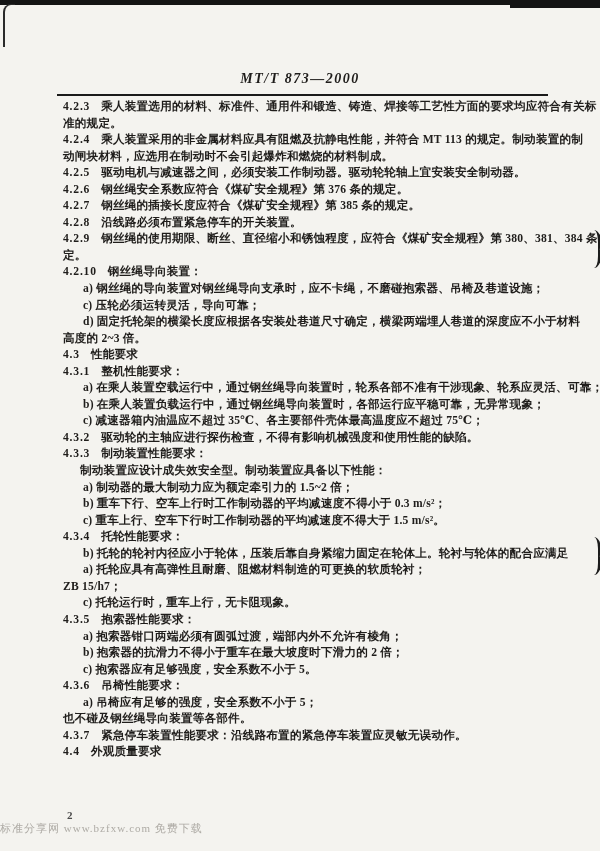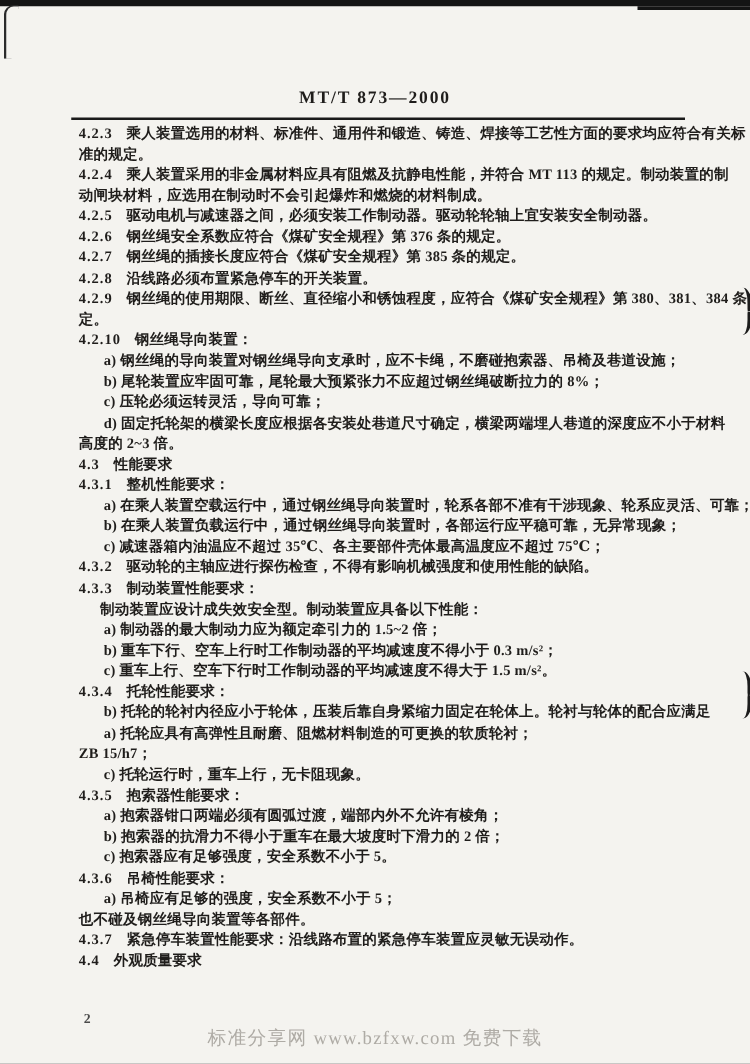--- a/index.html
+++ b/index.html
@@ -26,20 +26,21 @@
   }
   .edge-brace .hook.top { border-top-right-radius:7px 12px; border-bottom-right-radius:2px; }
   .edge-brace .hook.bot { border-bottom-right-radius:7px 12px; border-top-right-radius:2px; }
   .brace-1 { top:230px; }
   .brace-2 { top:537px; }
 
   .header-num {
     position:absolute; top:71px; left:0; width:100%;
     text-align:center; font-size:14px; font-weight:bold;
     letter-spacing:1.5px;
+    font-style:italic;
   }
   .header-rule {
     position:absolute; top:94px; left:57px; width:491px; height:2px;
     background:#1a1a1a;
   }
 
   .doc-body {
     position:absolute; top:99px; left:63px; width:487px;
     font-size:11.6px; line-height:16.55px; font-weight:600;
     letter-spacing:0.2px;
@@ -48,21 +49,21 @@
   .line.sub  { padding-left:20px; }
   .line.para { padding-left:17px; }
   .line .num { display:inline-block; margin-right:11px; letter-spacing:0.8px; }
 
   .page-num {
     position:absolute; top:809px; left:67px;
     font-size:11px; color:#4a4a4a; font-weight:600;
   }
   .watermark {
     position:absolute; top:821px; left:0; width:100%;
-    text-align:center; font-size:15px; color:#aeaba5;
+    text-align:left; font-size:11px; color:#aeaba5;
     letter-spacing:1px; font-weight:400;
   }
 </style>
 </head>
 <body>
 
 <div class="page">
 
   <div class="topbar"></div>
   <div class="topbar-right"></div>
@@ -77,21 +78,20 @@
       <div class="line section"><span class="num">4.2.4</span><span>乘人装置采用的非金属材料应具有阻燃及抗静电性能，并符合 MT 113 的规定。制动装置的制</span></div>
       <div class="line cont"><span>动闸块材料，应选用在制动时不会引起爆炸和燃烧的材料制成。</span></div>
       <div class="line section"><span class="num">4.2.5</span><span>驱动电机与减速器之间，必须安装工作制动器。驱动轮轮轴上宜安装安全制动器。</span></div>
       <div class="line section"><span class="num">4.2.6</span><span>钢丝绳安全系数应符合《煤矿安全规程》第 376 条的规定。</span></div>
       <div class="line section"><span class="num">4.2.7</span><span>钢丝绳的插接长度应符合《煤矿安全规程》第 385 条的规定。</span></div>
       <div class="line section"><span class="num">4.2.8</span><span>沿线路必须布置紧急停车的开关装置。</span></div>
       <div class="line section"><span class="num">4.2.9</span><span>钢丝绳的使用期限、断丝、直径缩小和锈蚀程度，应符合《煤矿安全规程》第 380、381、384 条的规</span></div>
       <div class="line cont"><span>定。</span></div>
       <div class="line section"><span class="num">4.2.10</span><span>钢丝绳导向装置：</span></div>
       <div class="line sub"><span>a) 钢丝绳的导向装置对钢丝绳导向支承时，应不卡绳，不磨碰抱索器、吊椅及巷道设施；</span></div>
-      <div class="line sub"><span>b) 尾轮装置应牢固可靠，尾轮最大预紧张力不应超过钢丝绳破断拉力的 8%；</span></div>
       <div class="line sub"><span>c) 压轮必须运转灵活，导向可靠；</span></div>
       <div class="line sub"><span>d) 固定托轮架的横梁长度应根据各安装处巷道尺寸确定，横梁两端埋人巷道的深度应不小于材料</span></div>
       <div class="line cont"><span>高度的 2~3 倍。</span></div>
       <div class="line section"><span class="num">4.3</span><span>性能要求</span></div>
       <div class="line section"><span class="num">4.3.1</span><span>整机性能要求：</span></div>
       <div class="line sub"><span>a) 在乘人装置空载运行中，通过钢丝绳导向装置时，轮系各部不准有干涉现象、轮系应灵活、可靠；</span></div>
       <div class="line sub"><span>b) 在乘人装置负载运行中，通过钢丝绳导向装置时，各部运行应平稳可靠，无异常现象；</span></div>
       <div class="line sub"><span>c) 减速器箱内油温应不超过 35℃、各主要部件壳体最高温度应不超过 75℃；</span></div>
       <div class="line section"><span class="num">4.3.2</span><span>驱动轮的主轴应进行探伤检查，不得有影响机械强度和使用性能的缺陷。</span></div>
       <div class="line section"><span class="num">4.3.3</span><span>制动装置性能要求：</span></div>

